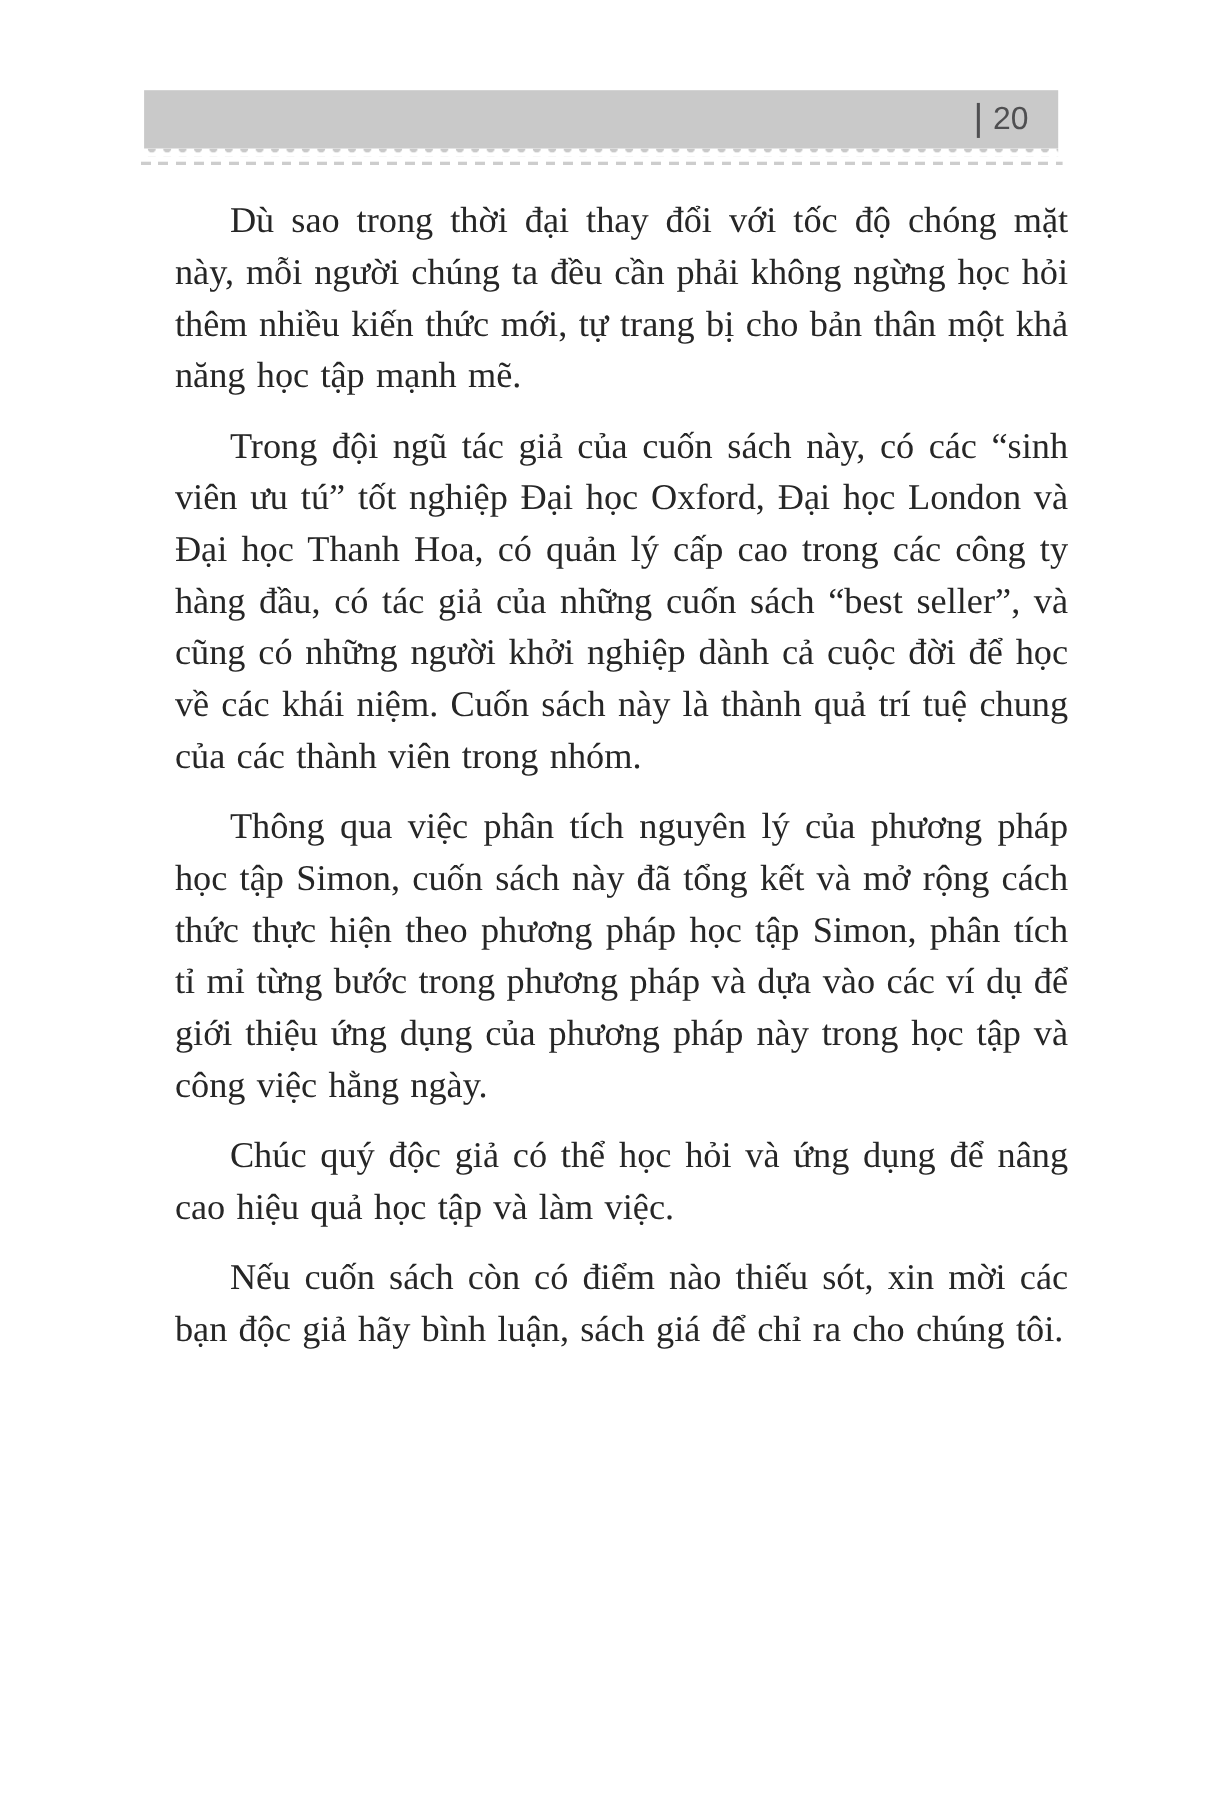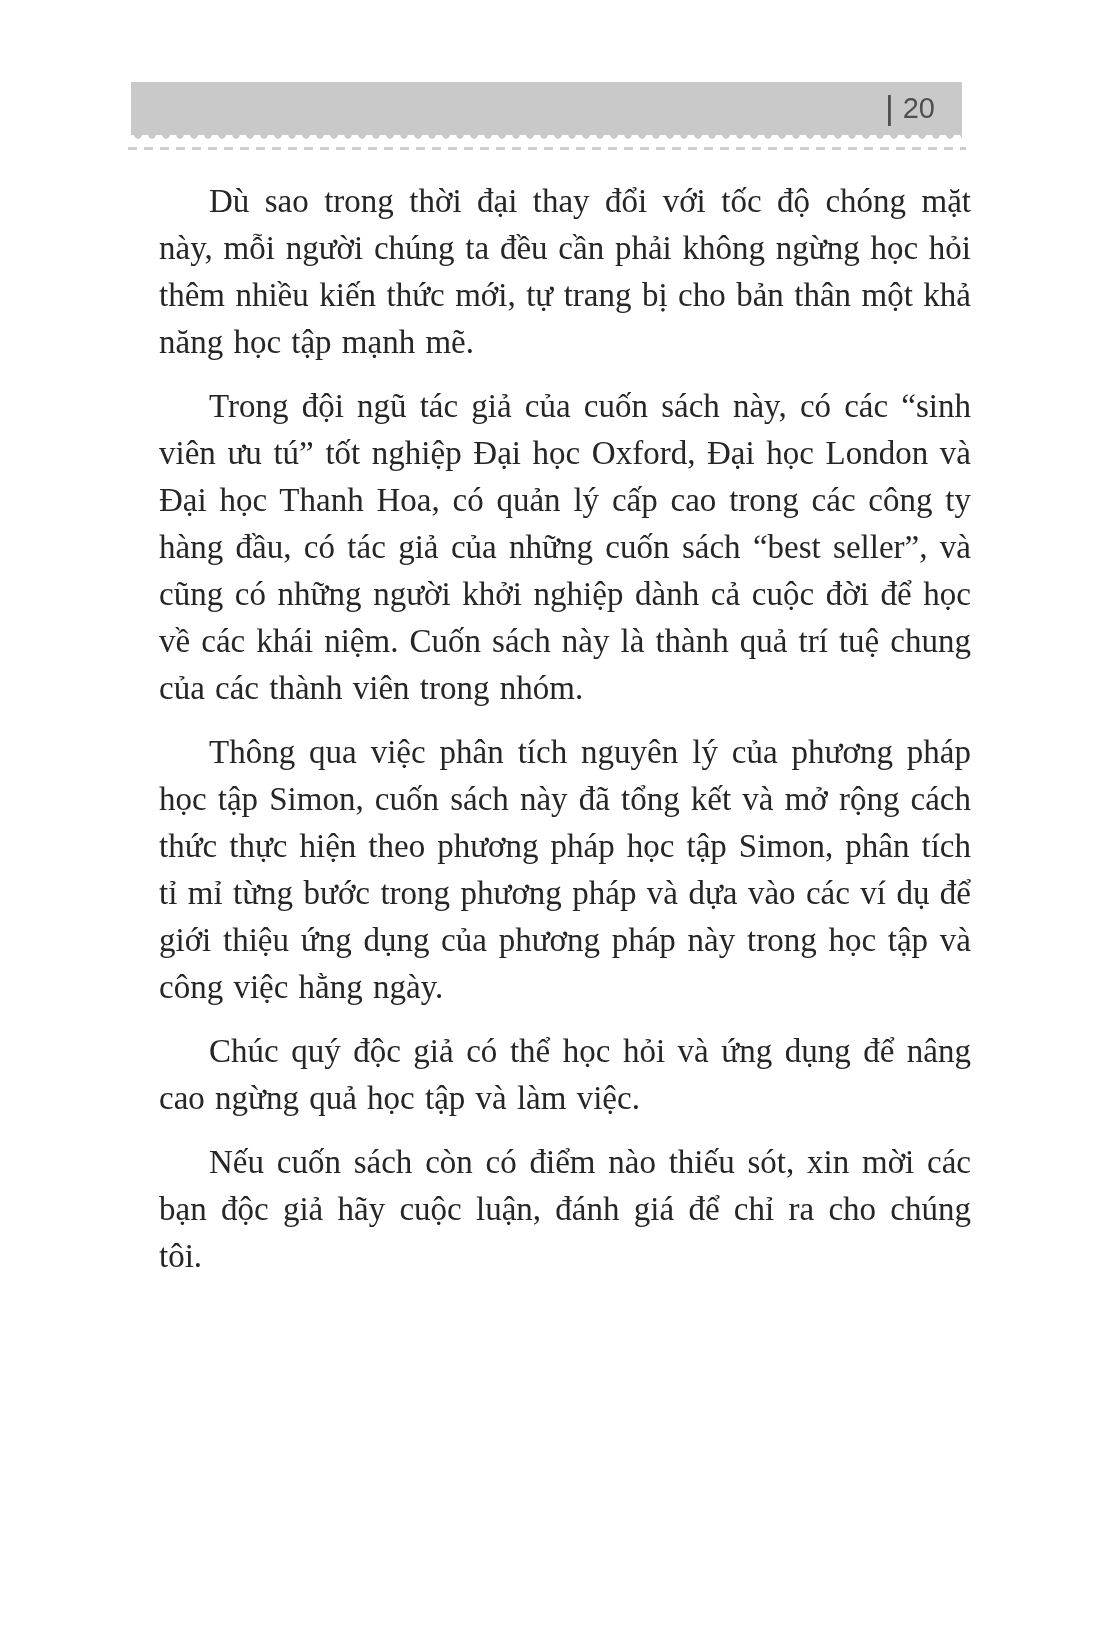--- a/index.html
+++ b/index.html
@@ -152,17 +152,17 @@
     </div>
 
   </div>
 
   <div class="header-dashed-line"></div>
 
   <div class="content">
     <p>Dù sao trong thời đại thay đổi với tốc độ chóng mặt này, mỗi người chúng ta đều cần phải không ngừng học hỏi thêm nhiều kiến thức mới, tự trang bị cho bản thân một khả năng học tập mạnh mẽ.</p>
     <p>Trong đội ngũ tác giả của cuốn sách này, có các “sinh viên ưu tú” tốt nghiệp Đại học Oxford, Đại học London và Đại học Thanh Hoa, có quản lý cấp cao trong các công ty hàng đầu, có tác giả của những cuốn sách “best seller”, và cũng có những người khởi nghiệp dành cả cuộc đời để học về các khái niệm. Cuốn sách này là thành quả trí tuệ chung của các thành viên trong nhóm.</p>
     <p>Thông qua việc phân tích nguyên lý của phương pháp học tập Simon, cuốn sách này đã tổng kết và mở rộng cách thức thực hiện theo phương pháp học tập Simon, phân tích tỉ mỉ từng bước trong phương pháp và dựa vào các ví dụ để giới thiệu ứng dụng của phương pháp này trong học tập và công việc hằng ngày.</p>
-    <p>Chúc quý độc giả có thể học hỏi và ứng dụng để nâng cao ngừng quả học tập và làm việc.</p>
-    <p>Nếu cuốn sách còn có điểm nào thiếu sót, xin mời các bạn độc giả hãy cuộc luận, đánh giá để chỉ ra cho chúng tôi.</p>
+    <p>Chúc quý độc giả có thể học hỏi và ứng dụng để nâng cao hiệu quả học tập và làm việc.</p>
+    <p>Nếu cuốn sách còn có điểm nào thiếu sót, xin mời các bạn độc giả hãy bình luận, sách giá để chỉ ra cho chúng tôi.</p>
   </div>
 
 </div>
 
 </body></html>

